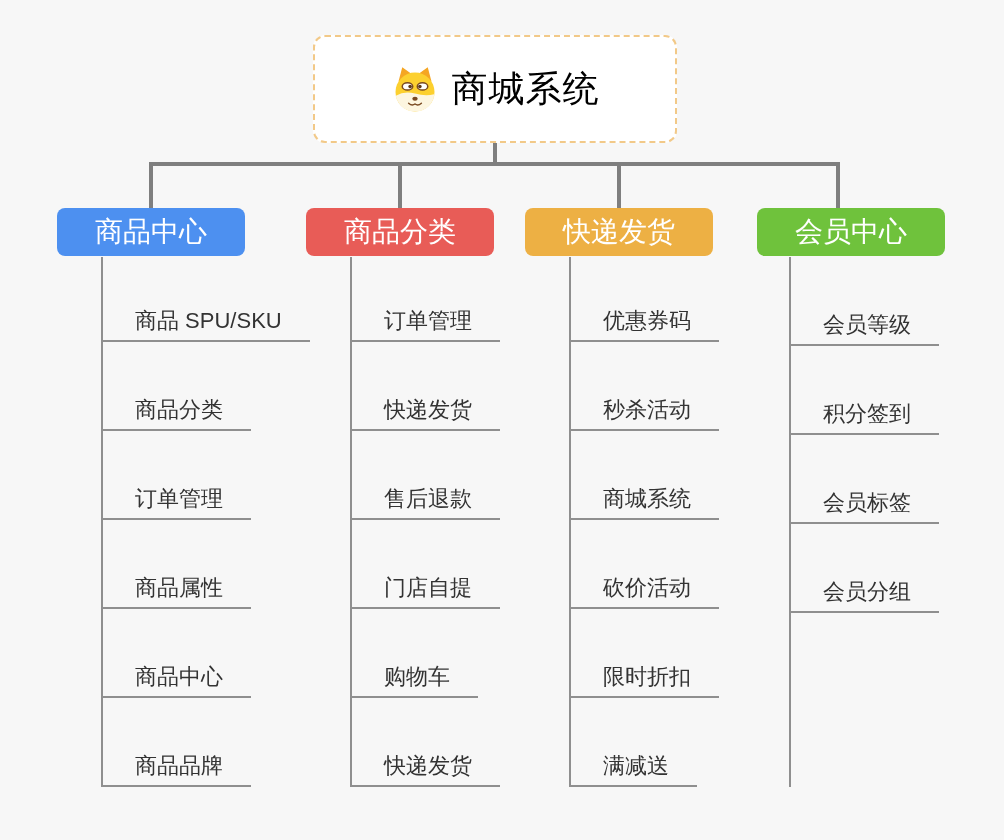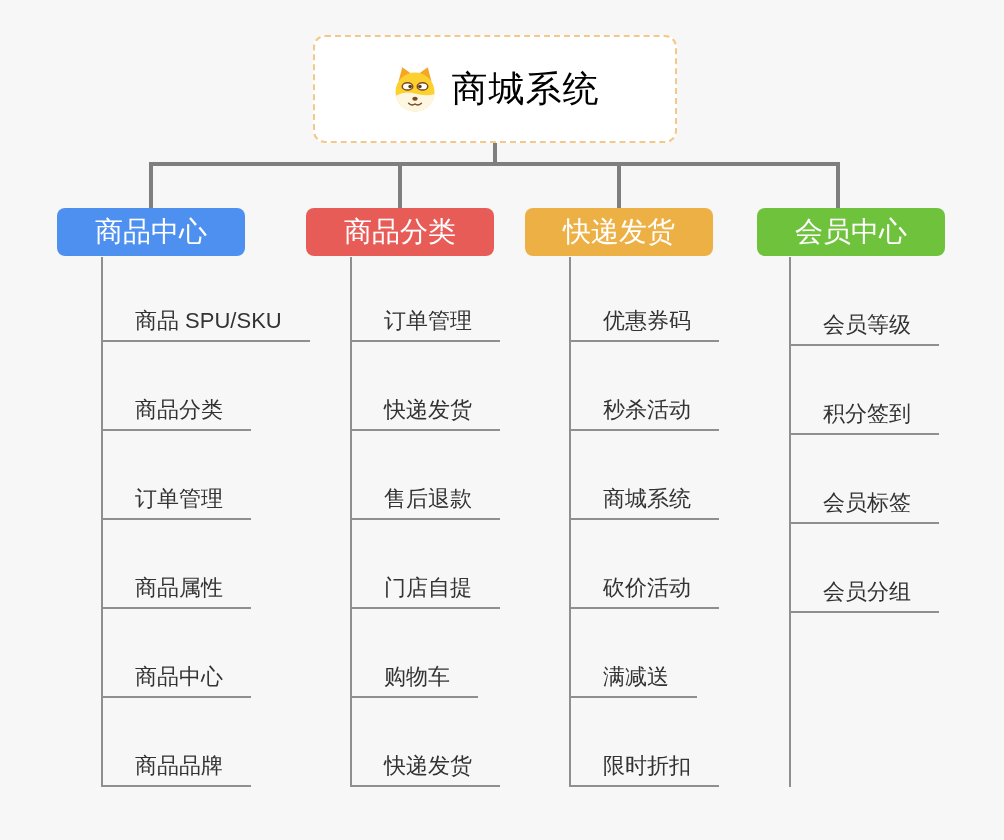--- a/index.html
+++ b/index.html
@@ -191,25 +191,25 @@
     <div class="leaf-row">
         <span class="leaf-label">秒杀活动</span>
       </div>
     <div class="leaf-row">
         <span class="leaf-label">商城系统</span>
       </div>
     <div class="leaf-row">
         <span class="leaf-label">砍价活动</span>
       </div>
     <div class="leaf-row">
+        <span class="leaf-label">限时折扣</span>
+      </div>
+    <div class="leaf-row">
         <span class="leaf-label">满减送</span>
       </div>
-    <div class="leaf-row">
-        <span class="leaf-label">限时折扣</span>
-      </div>
   </div>
 
   <div class="leaf-column col3">
     <div class="spine"></div>
     <div class="leaf-row">
         <span class="leaf-label">会员等级</span>
       </div>
     <div class="leaf-row">
         <span class="leaf-label">积分签到</span>
       </div>

